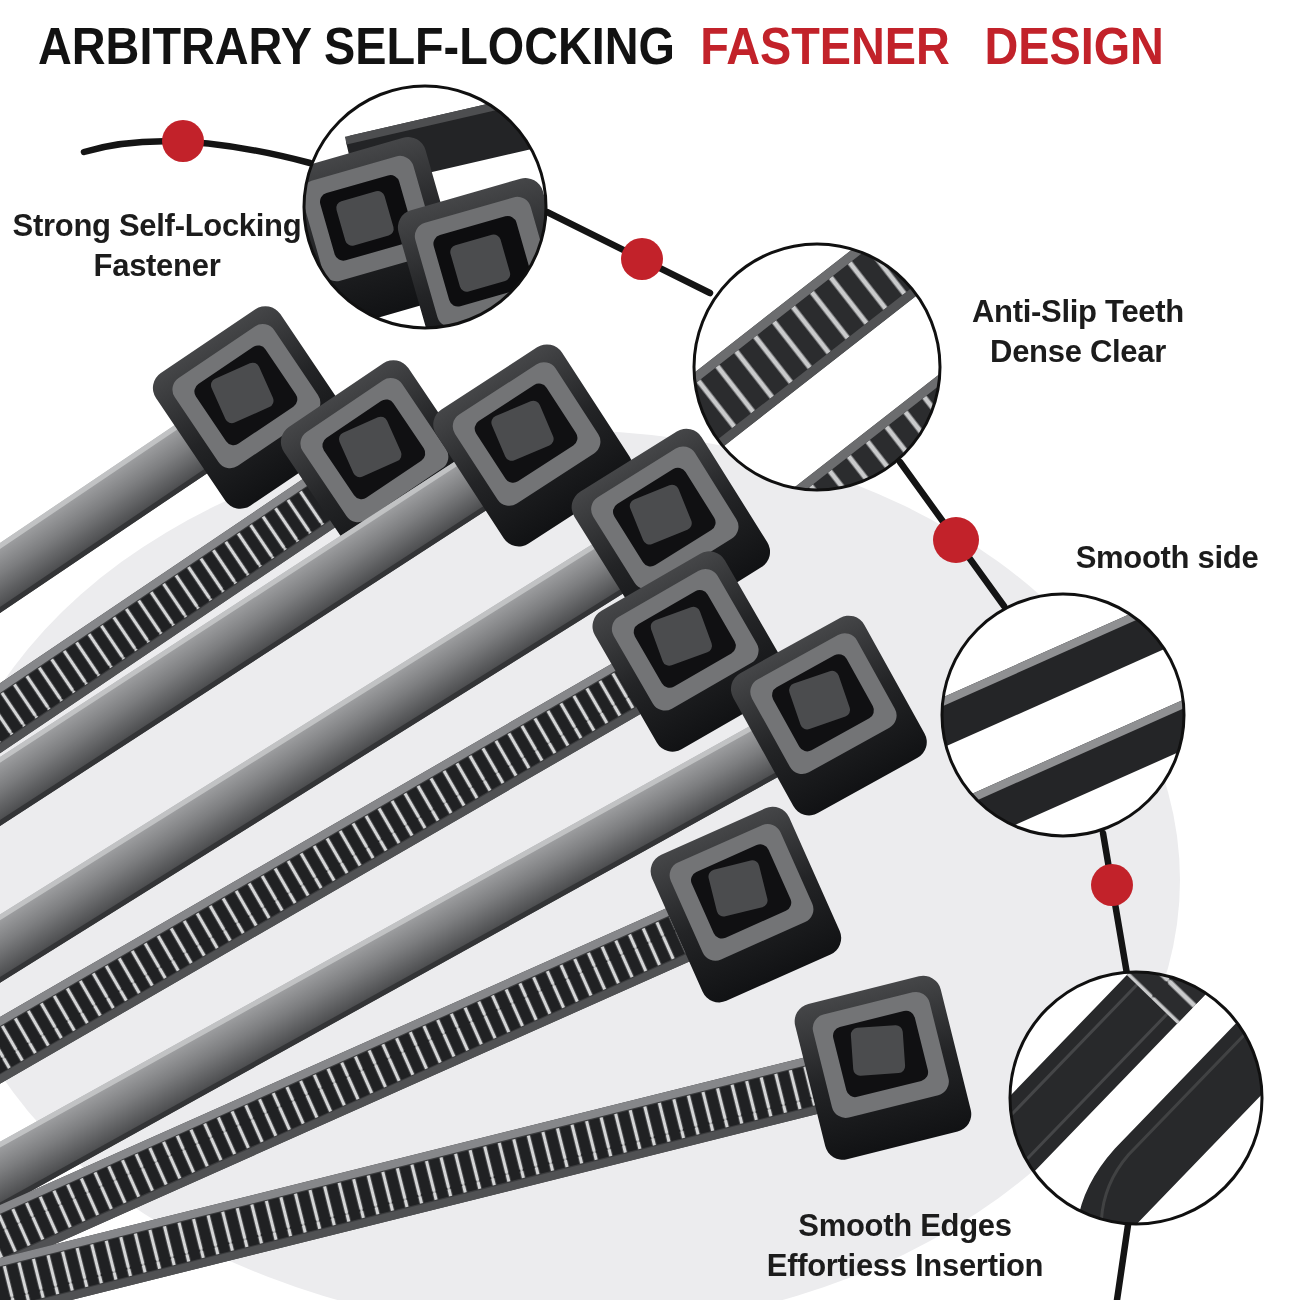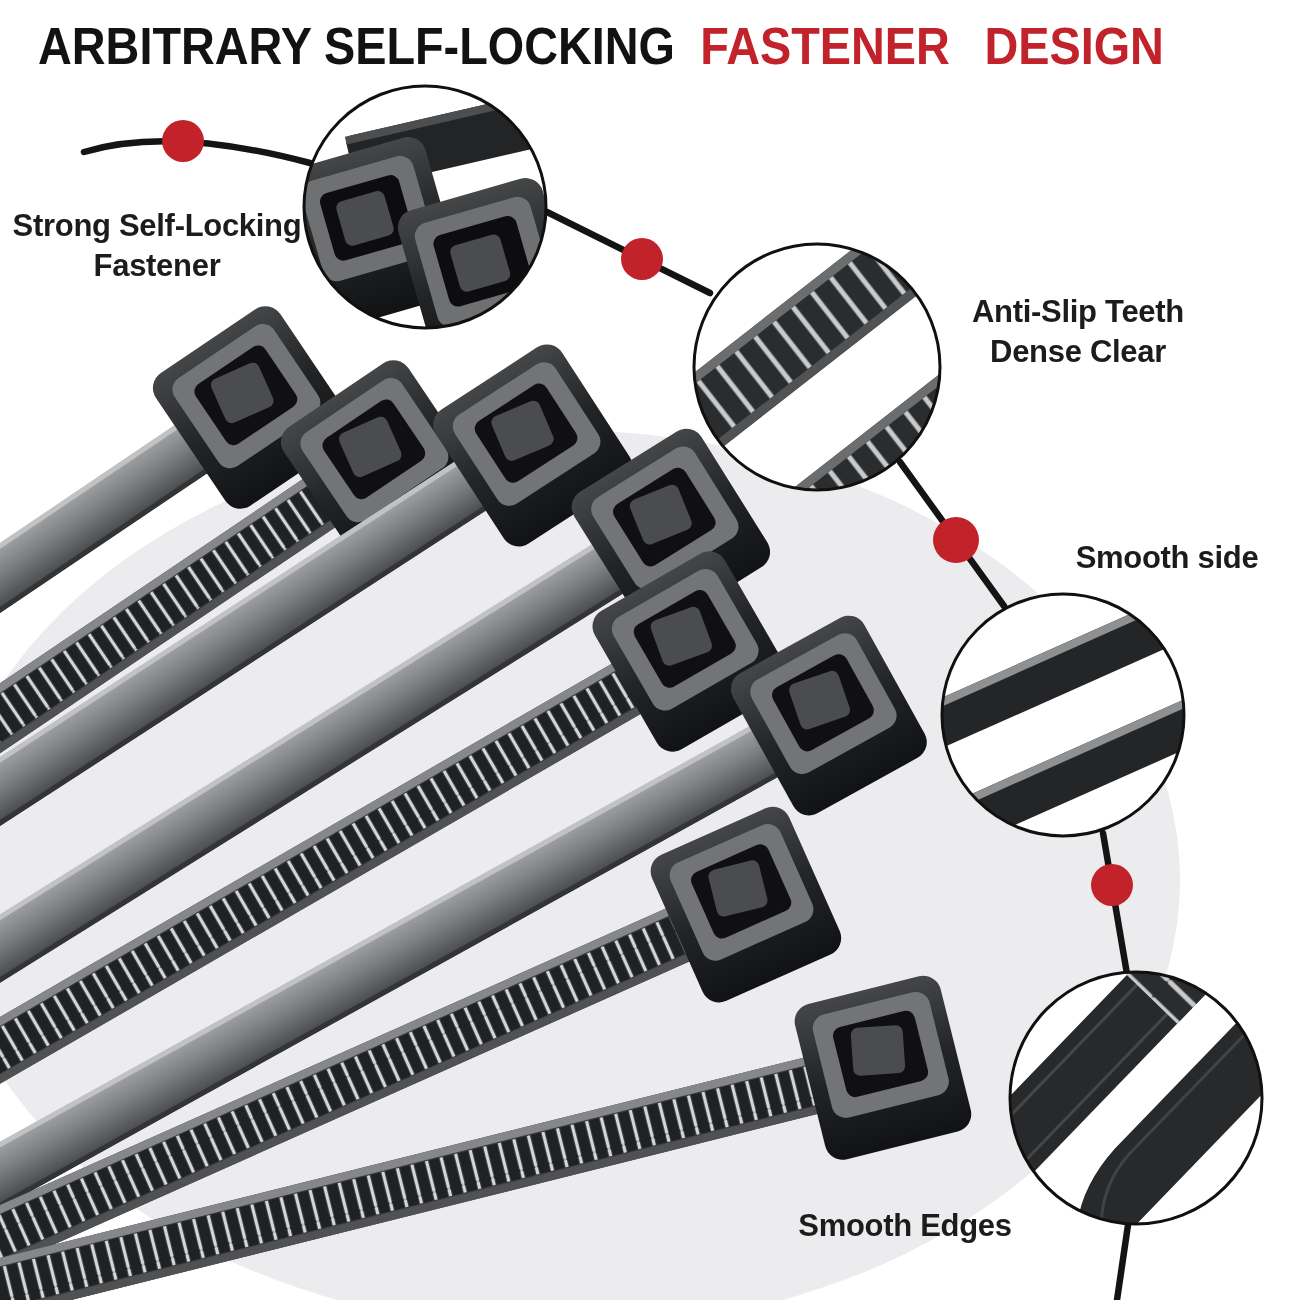--- a/index.html
+++ b/index.html
@@ -237,14 +237,15 @@
   </div>
   <div class="callout-label label-teeth">
     <div>Anti-Slip Teeth</div>
     <div>Dense Clear</div>
   </div>
   <div class="callout-label label-smooth-side">
     <div>Smooth side</div>
   </div>
   <div class="callout-label label-insertion">
     <div>Smooth Edges</div>
+    <div>Effortiess Insertion</div>
   </div>
 </div>
 
 </body></html>

